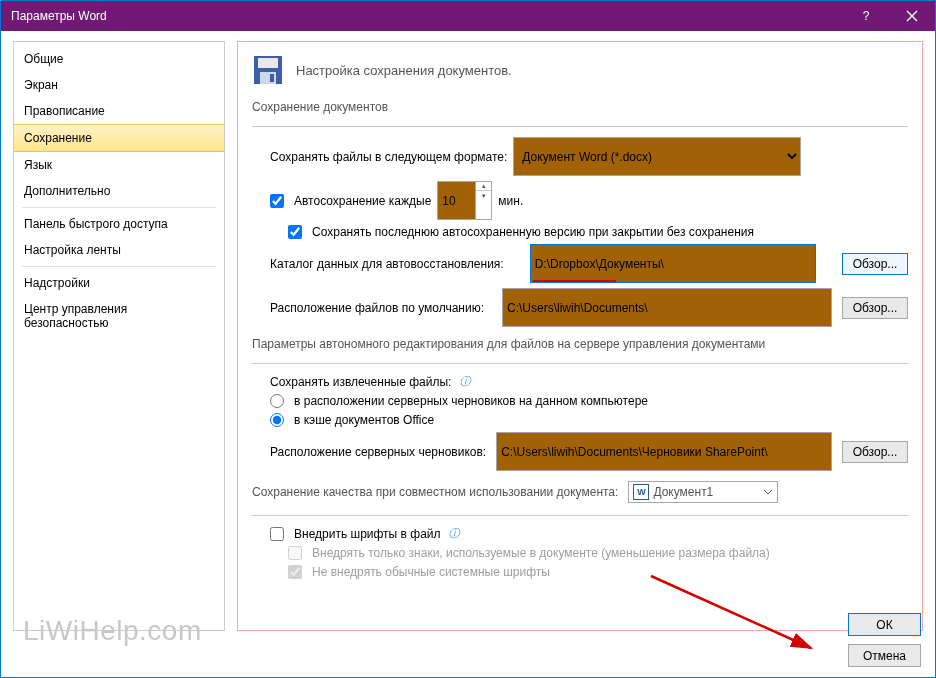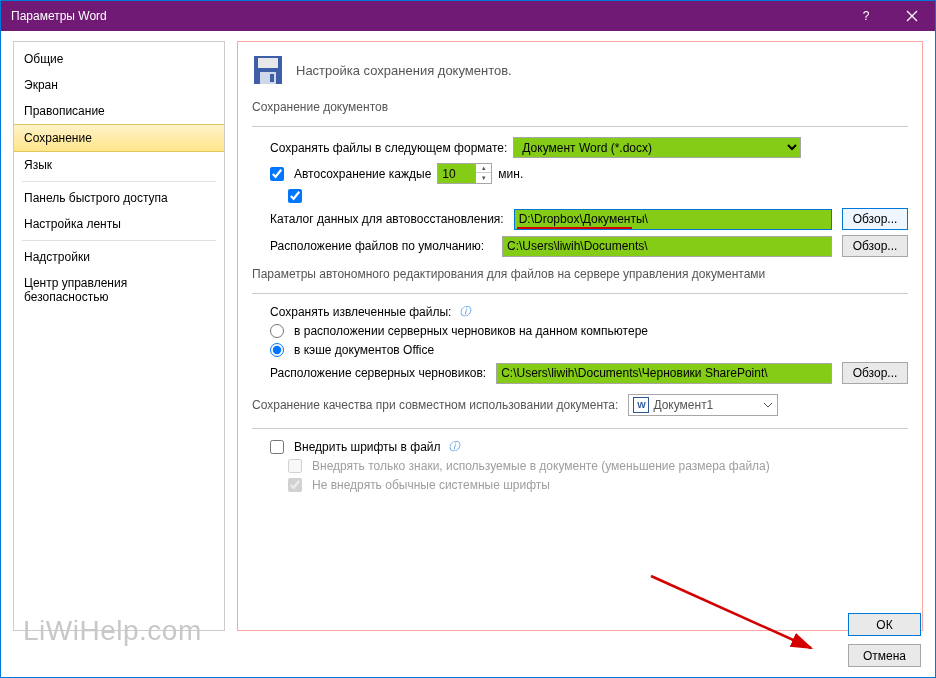--- a/index.html
+++ b/index.html
@@ -13,21 +13,21 @@
 .sidebar .item.selected { background: linear-gradient(#fff2c7, #ffe58c); border: 1px solid #e0c75a; border-left: none; border-right: none; }
 .sidebar hr { border: none; border-top: 1px solid #e0e0e0; margin: 3px 8px; }
 .content { flex: 1; border: 1px solid #fca5a5; padding: 12px 14px; overflow: hidden; position: relative; }
 .header-row { display: flex; align-items: center; gap: 12px; margin-bottom: 14px; }
 .save-icon { width: 32px; height: 32px; }
 .section-title { color: #555; border-bottom: 1px solid #ccc; padding-bottom: 12px; margin: 10px 0 10px 0; font-size: 12px; }
 .row { display: flex; align-items: center; margin: 5px 0; gap: 6px; }
 .row.indent { margin-left: 18px; }
 .row.indent2 { margin-left: 36px; }
 .label { white-space: nowrap; }
-select, input[type=text] { border: 1px solid #a7a7a7; padding: 2px 4px; font-size: 12px; height: 21px; background: #84cc16; }
+select, input[type=text] { border: 1px solid #a7a7a7; padding: 2px 4px; font-size: 12px; height: 39px; background: #a16207; }
 .dropdown { width: 288px; }
 .spinner { display: inline-flex; }
 .spinner input { width: 38px; text-align: left; border-right: none; }
 .spinner .spinbtns { display: flex; flex-direction: column; border: 1px solid #a7a7a7; }
 .spinner .spinbtns div { width: 15px; height: 9px; display: flex; align-items: center; justify-content: center; font-size: 6px; color: #555; border-bottom: 1px solid #ccc; }
 .spinner .spinbtns div:last-child { border-bottom: none; }
 input.path { flex: 1; }
 .path.highlight { border: 1px solid #0078d7; }
 .redline { position: relative; }
 .redline::after { content: ""; position: absolute; left: 3px; right: 200px; bottom: 1px; height: 2px; background: #d40000; }
@@ -61,20 +61,21 @@
   </div>
 </div>
 
 <div class="main">
   <div class="sidebar">
     <div class="item">Общие</div>
     <div class="item">Экран</div>
     <div class="item">Правописание</div>
     <div class="item selected">Сохранение</div>
     <div class="item">Язык</div>
+    <div class="item">Дополнительно</div>
     <hr>
     <div class="item">Панель быстрого доступа</div>
     <div class="item">Настройка ленты</div>
     <hr>
     <div class="item">Надстройки</div>
     <div class="item">Центр управления безопасностью</div>
   </div>
 
   <div class="content">
     <div class="header-row">
@@ -104,23 +105,24 @@
         <span class="spinbtns">
             <div>▲</div>
             <div>▼</div>
           </span>
       </span>
       <span class="label">мин.</span>
     </div>
 
     <div class="row indent2">
       <input type="checkbox" checked="" style="">
+      <span class="label">Сохранять последнюю автосохраненную версию при закрытии без сохранения</span>
     </div>
 
-    <div class="row indent" style="gap:10px">
+    <div class="row indent" style="gap:26px">
       <span class="label">Каталог данных для автовосстановления:</span>
       <span class="redline" style="flex:1;display:flex">
         <input type="text" class="path highlight" value="D:\Dropbox\Документы\" style="">
       </span>
       <button class="browse-btn hl">Обзор...</button>
     </div>
 
     <div class="row indent" style="gap:10px">
       <span class="label" style="width:222px">Расположение файлов по умолчанию:</span>
       <input type="text" class="path" value="C:\Users\liwih\Documents\" style="">

